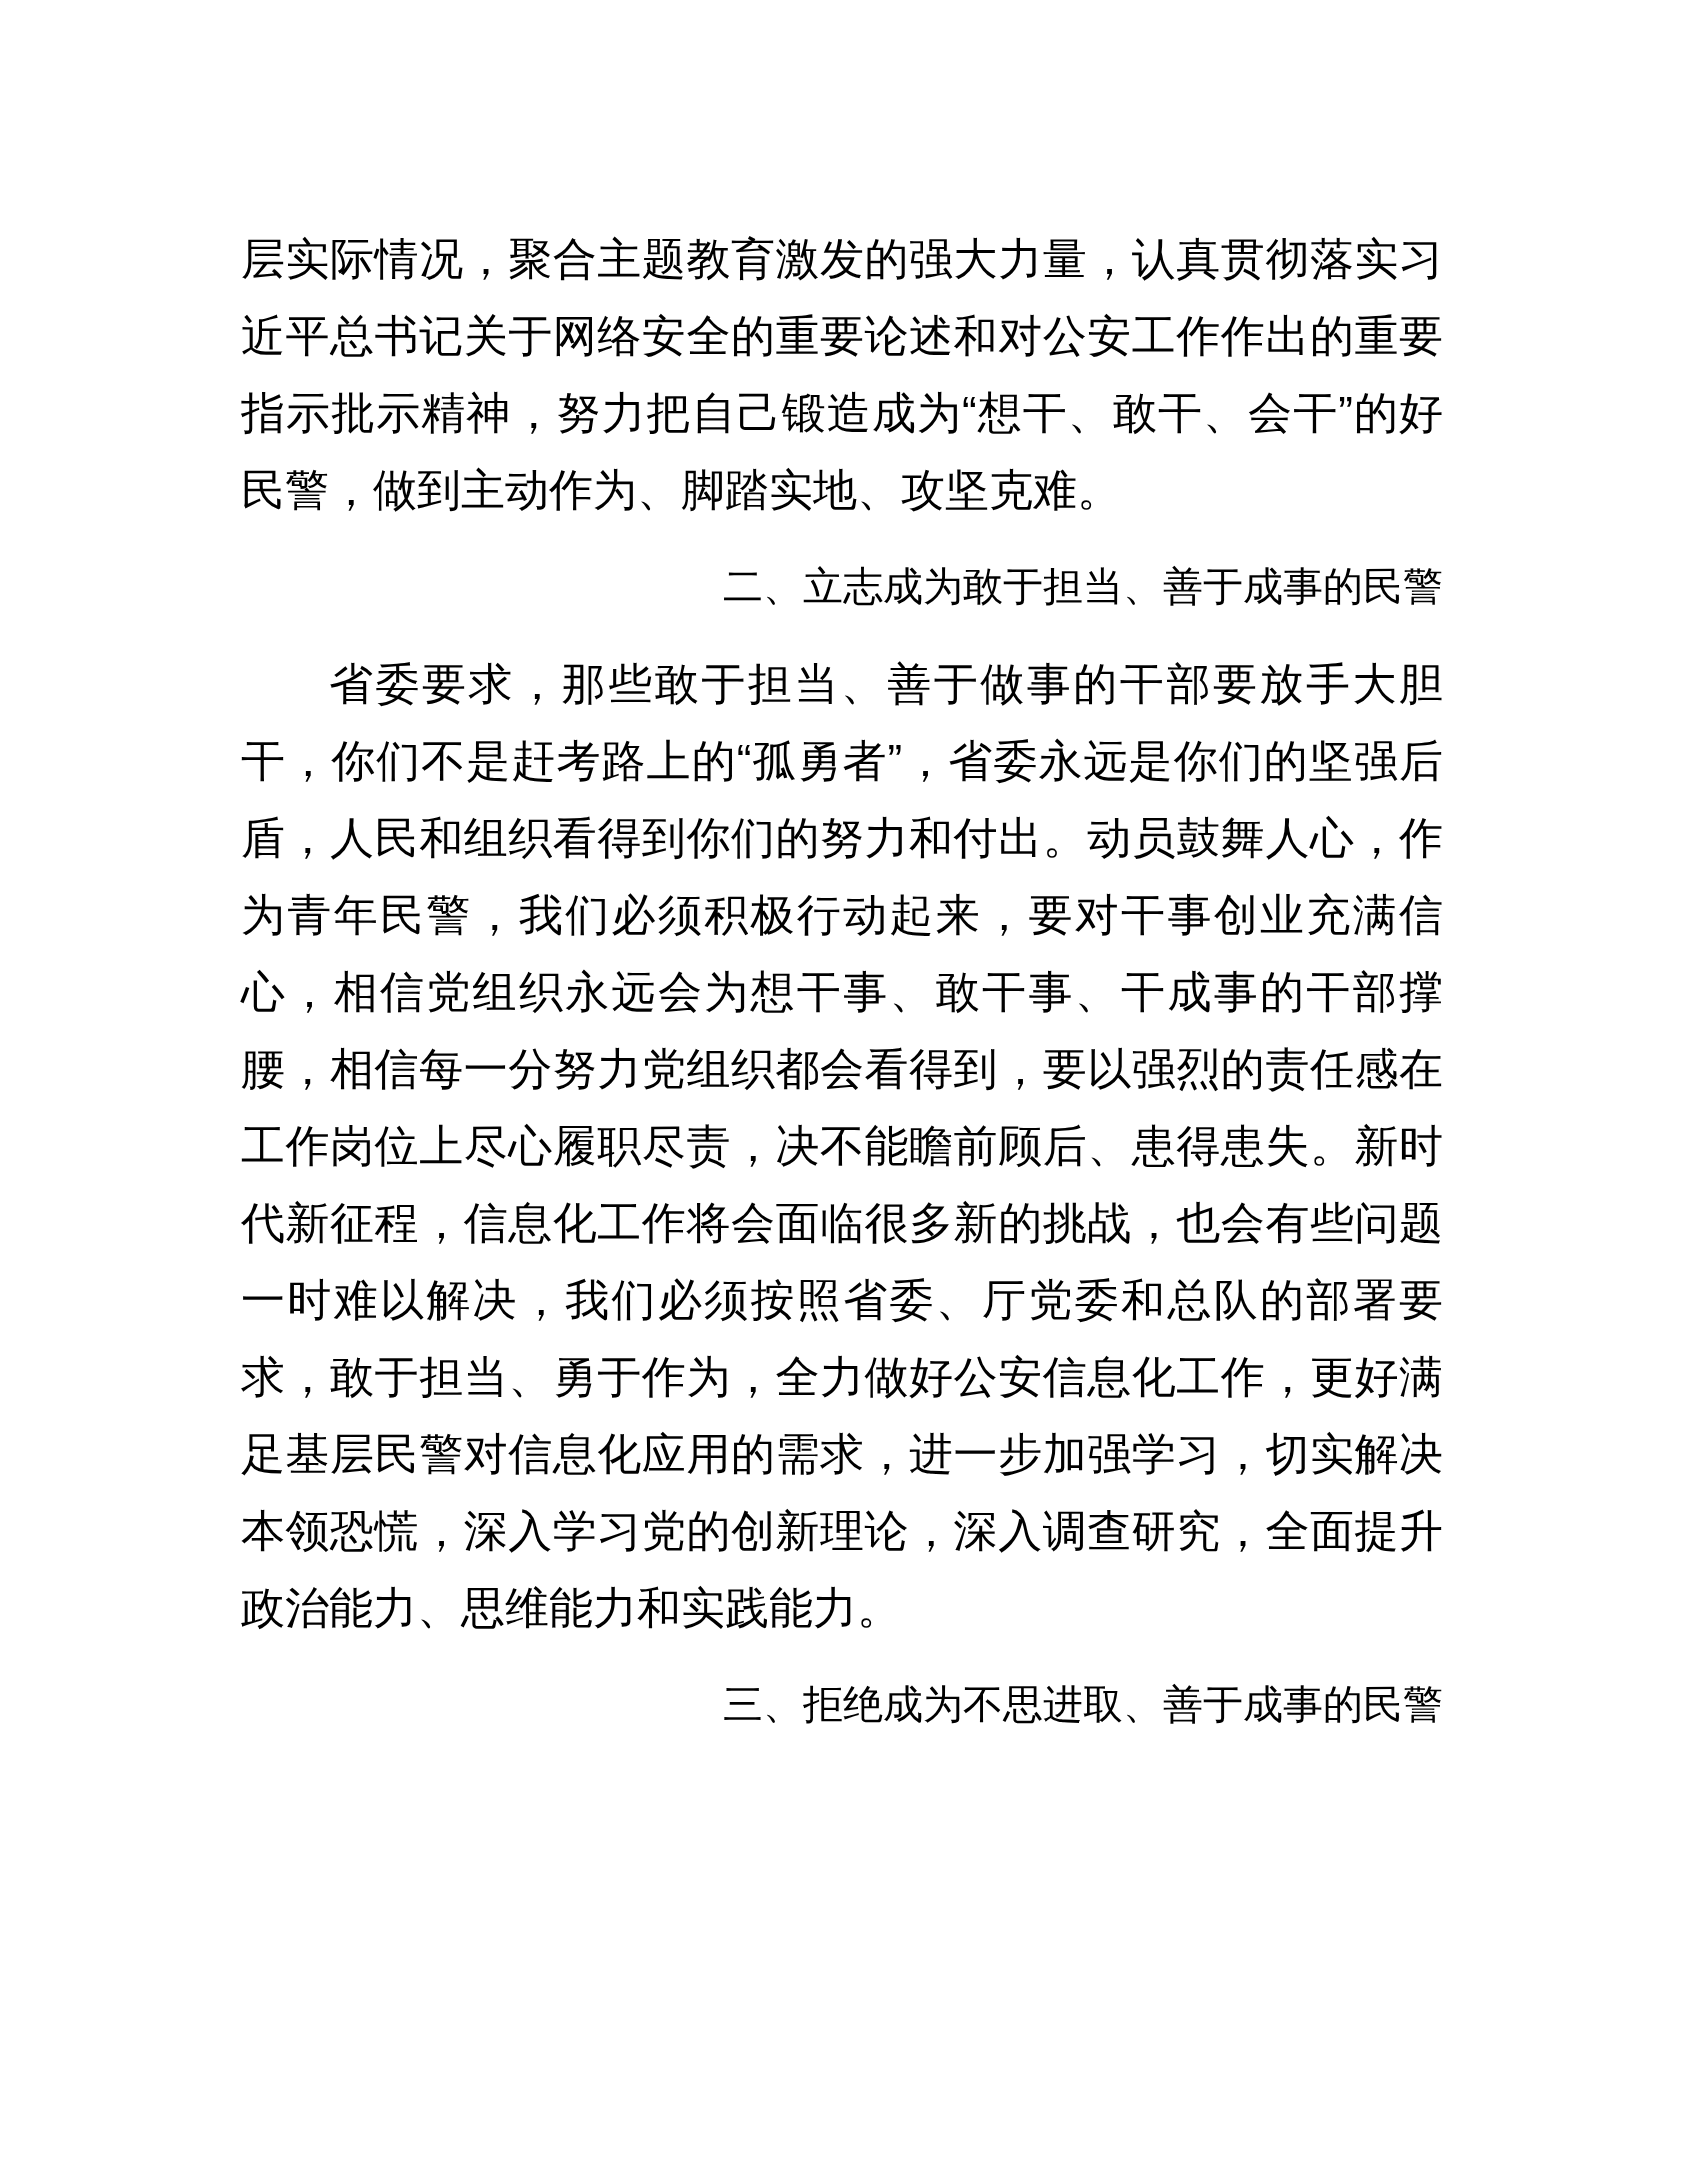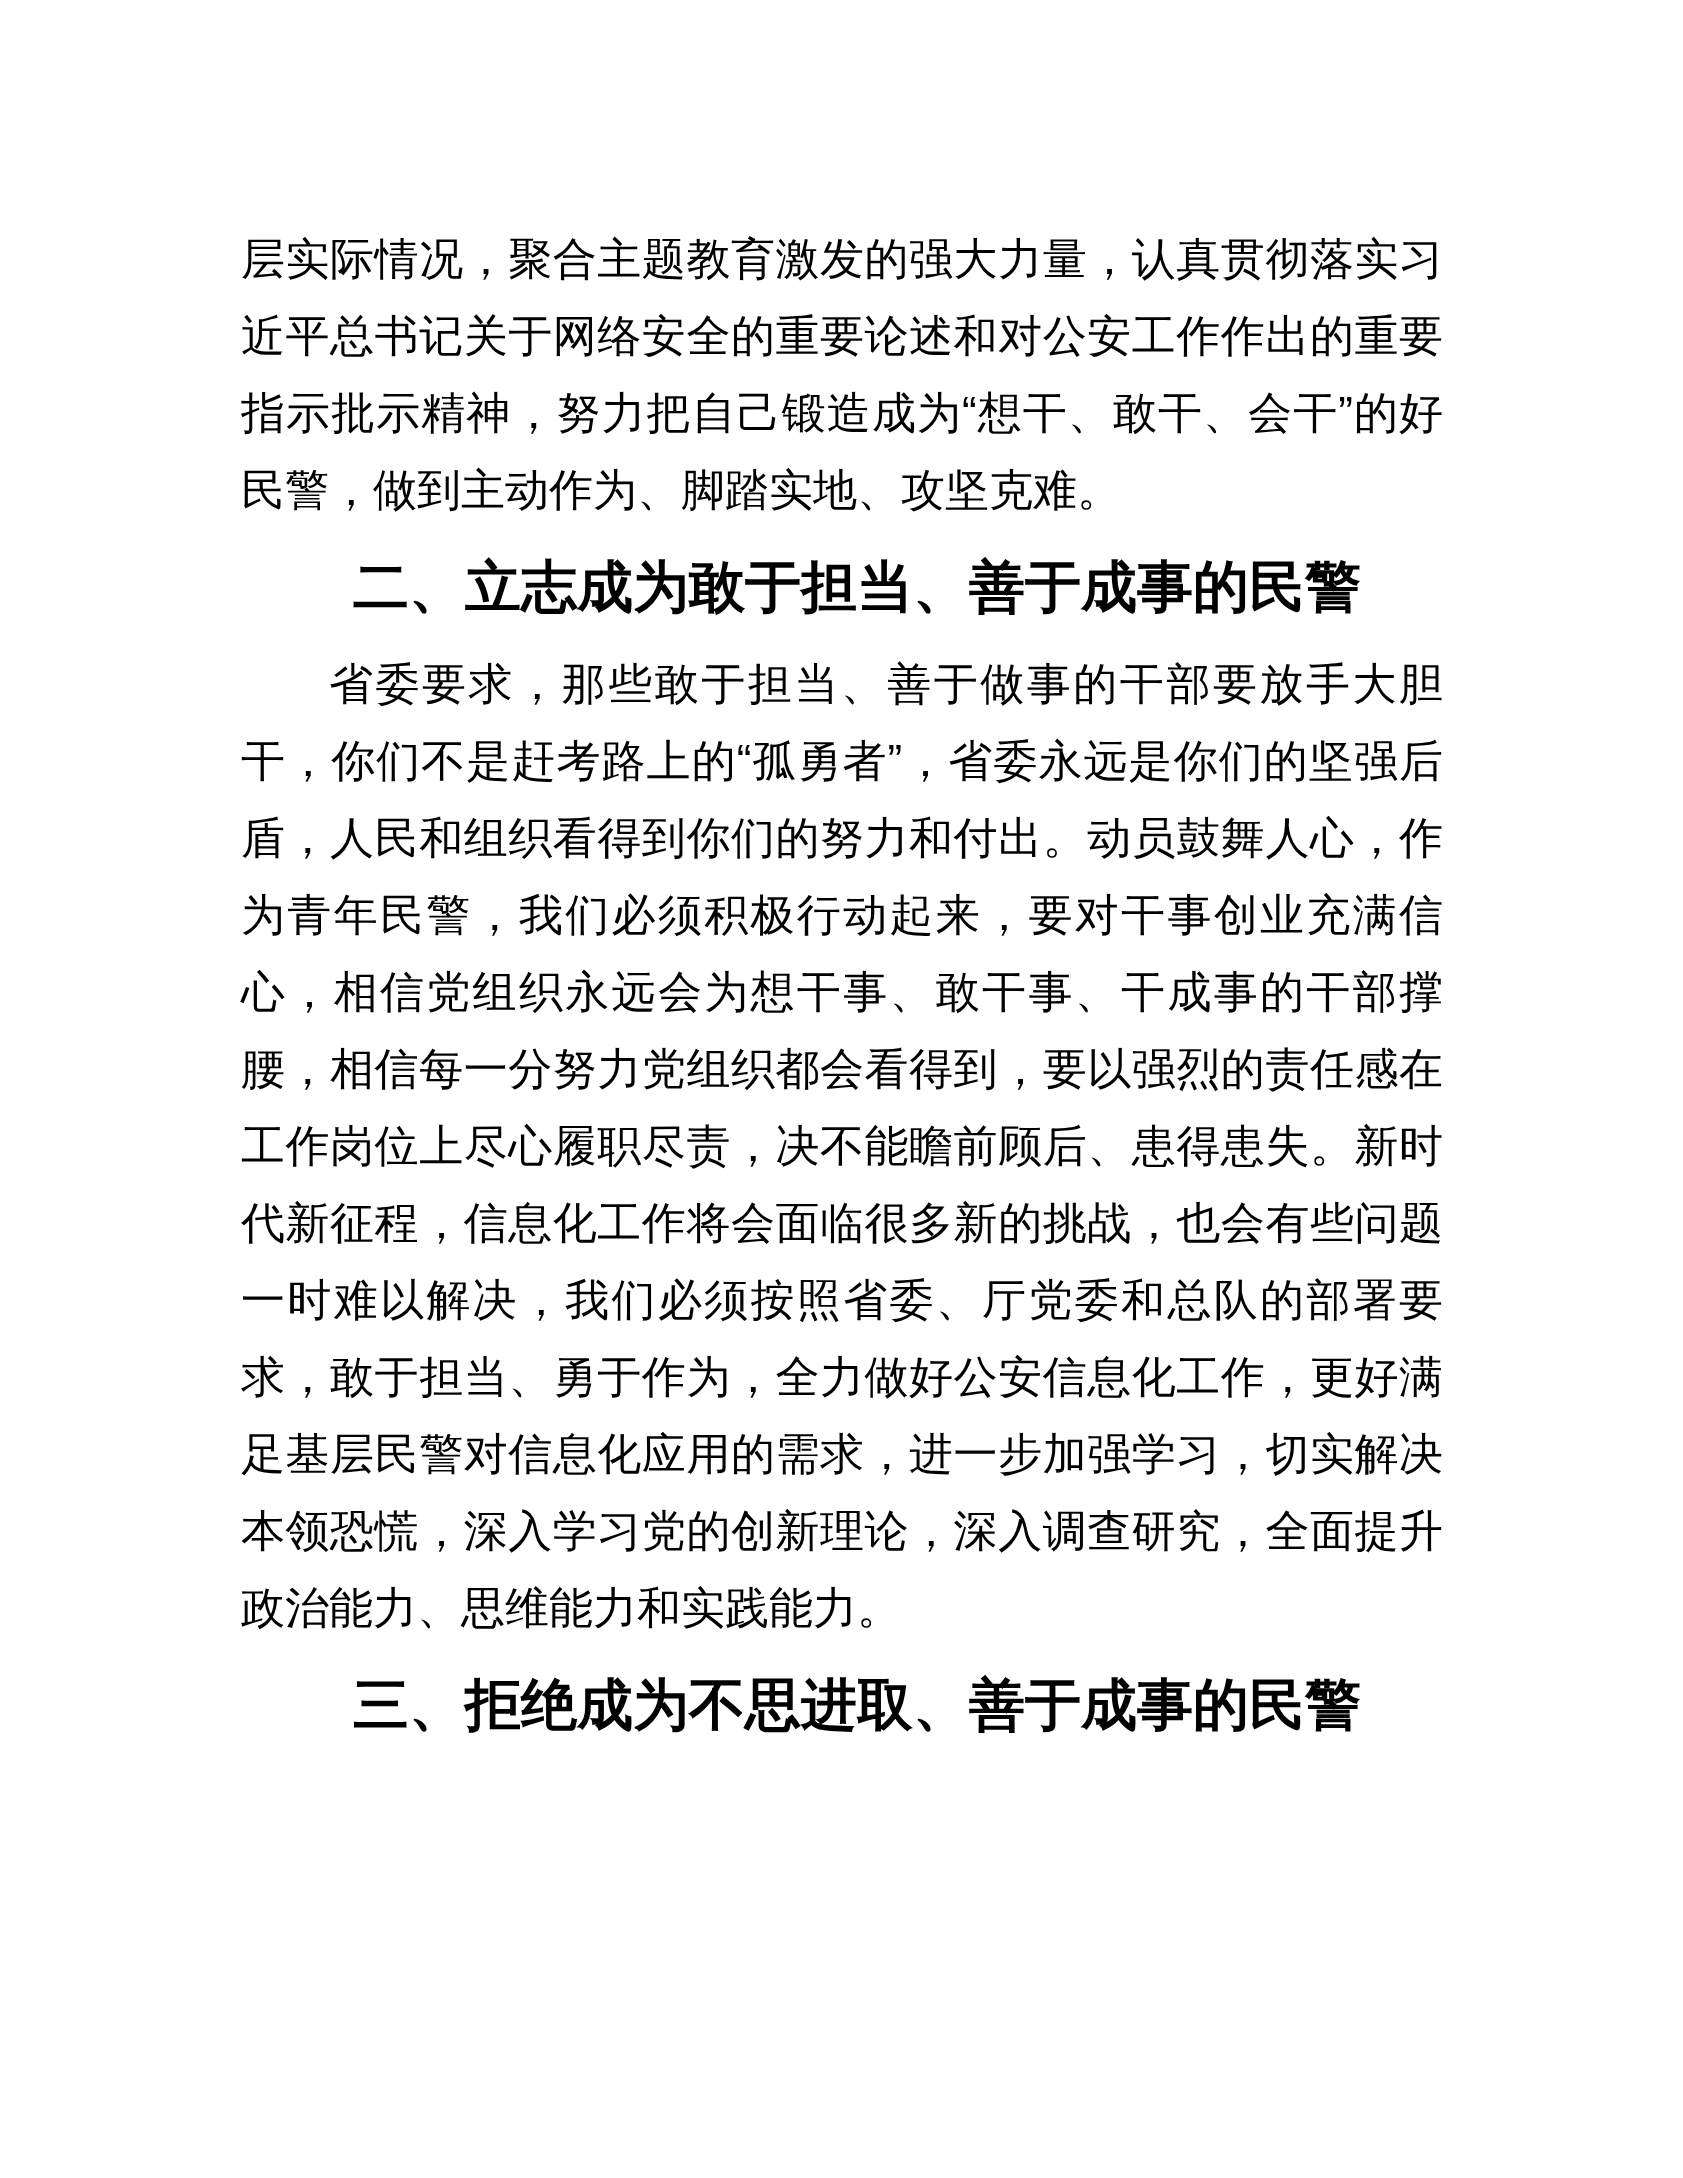--- a/index.html
+++ b/index.html
@@ -39,25 +39,25 @@
     margin: 0;
     padding: 0;
     text-indent: 2em;
   }
   .para.no-indent {
     text-indent: 0;
   }
   .heading {
     margin: 20px 0;
     padding: 0;
-    font-size: 56px;
-    font-weight: 700;
+    font-size: 40px;
+    font-weight: 400;
     line-height: 77px;
     text-indent: 2em;
-    text-align: left;
+    text-align: right;
   }
 </style>
 </head>
 <body>
 
 <div class="page">
   <div class="doc-body">
     <p class="para no-indent">层实际情况，聚合主题教育激发的强大力量，认真贯彻落实习近平总书记关于网络安全的重要论述和对公安工作作出的重要指示批示精神，努力把自己锻造成为“想干、敢干、会干”的好民警，做到主动作为、脚踏实地、攻坚克难。</p>
     <div class="heading">二、立志成为敢于担当、善于成事的民警</div>
     <p class="para">省委要求，那些敢于担当、善于做事的干部要放手大胆干，你们不是赶考路上的“孤勇者”，省委永远是你们的坚强后盾，人民和组织看得到你们的努力和付出。动员鼓舞人心，作为青年民警，我们必须积极行动起来，要对干事创业充满信心，相信党组织永远会为想干事、敢干事、干成事的干部撑腰，相信每一分努力党组织都会看得到，要以强烈的责任感在工作岗位上尽心履职尽责，决不能瞻前顾后、患得患失。新时代新征程，信息化工作将会面临很多新的挑战，也会有些问题一时难以解决，我们必须按照省委、厅党委和总队的部署要求，敢于担当、勇于作为，全力做好公安信息化工作，更好满足基层民警对信息化应用的需求，进一步加强学习，切实解决本领恐慌，深入学习党的创新理论，深入调查研究，全面提升政治能力、思维能力和实践能力。</p>

